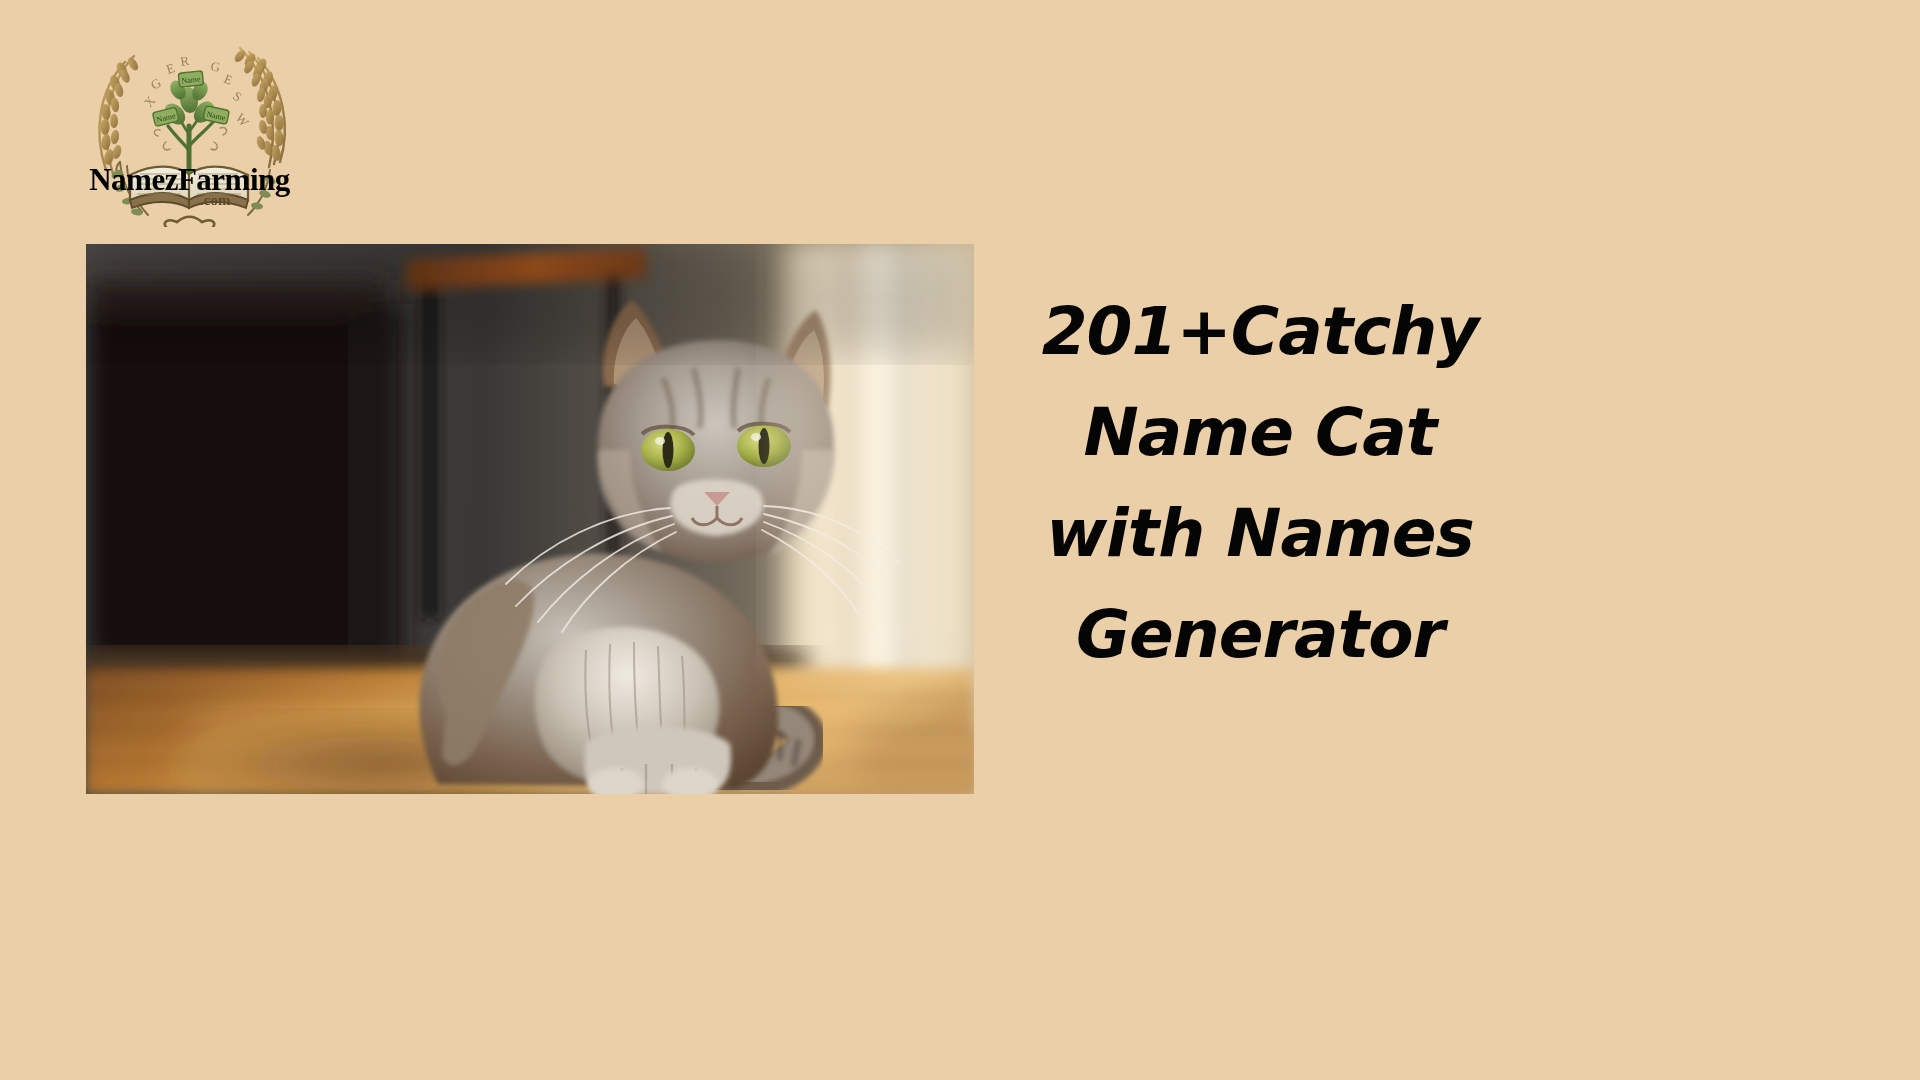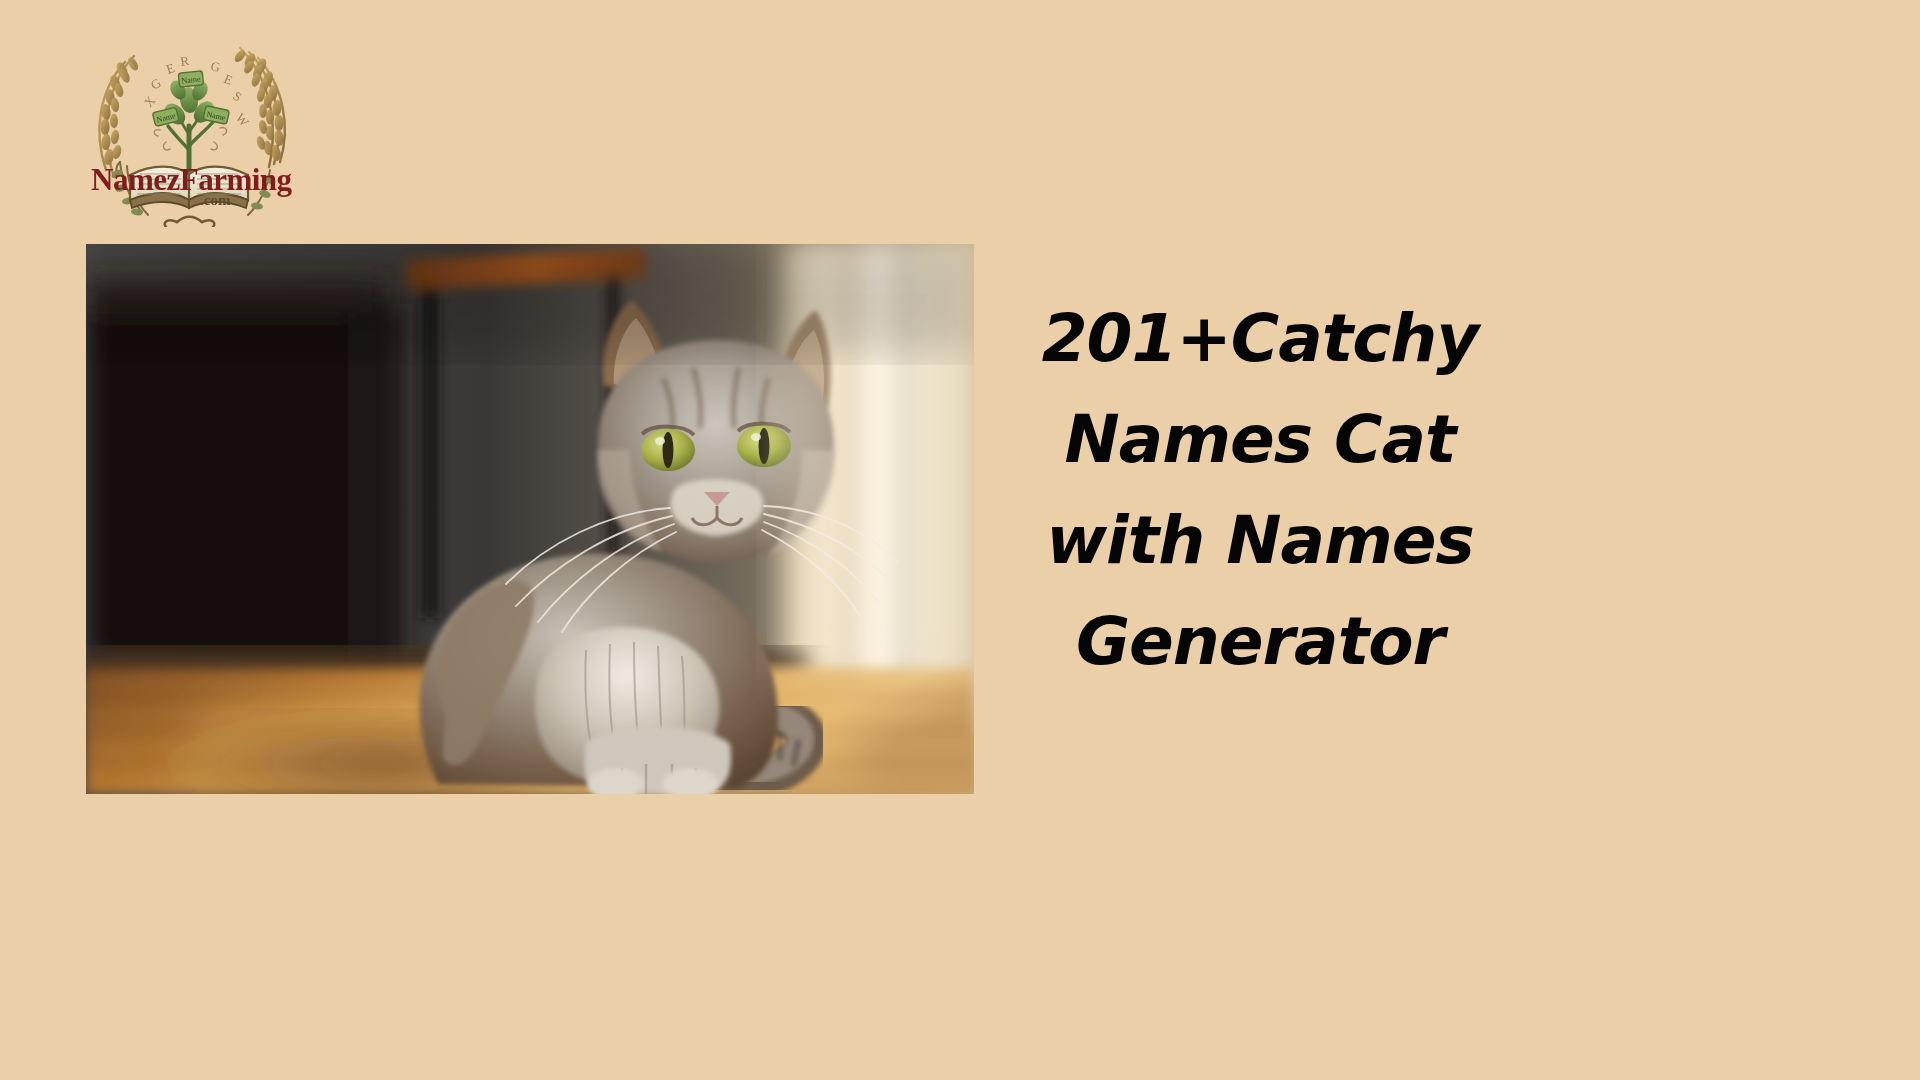--- a/index.html
+++ b/index.html
@@ -26,28 +26,28 @@
     top: 22px;
     width: 215px;
     height: 205px;
   }
   #logo svg { display: block; width: 100%; height: 100%; }
   .logo-wordmark {
     position: absolute;
     left: 0;
     top: 142px;
     width: 215px;
+    text-align: center;
     font-family: "Liberation Serif", serif;
     font-size: 31px;
     font-weight: 700;
-    color: #7f1d1d;
+    color: #000000;
     letter-spacing: -0.5px;
     line-height: 1;
     white-space: nowrap;
-    margin-left: 9px;
   }
   .logo-dotcom {
     position: absolute;
     left: 118px;
     top: 171px;
     width: 100px;
     text-align: left;
     font-family: "Liberation Serif", serif;
     font-size: 15px;
     font-weight: 700;
@@ -64,21 +64,21 @@
     height: 550px;
     overflow: hidden;
     background: #2b2522;
   }
   #photo svg { display:block; width: 100%; height: 100%; }
 
   
   #title-block {
     position: absolute;
     left: 1000px;
-    top: 288px;
+    top: 281px;
     width: 520px;
     text-align: center;
     font-family: "DejaVu Sans", sans-serif;
     font-weight: 700;
     font-style: italic;
     font-size: 66px;
     line-height: 101px;
     color: #050505;
     letter-spacing: -1px;
   }
@@ -470,18 +470,18 @@
         <rect x="690" y="0" width="200" height="430" fill="#fff4dd"></rect>
       </g>
       <g opacity="0.16" filter="url(#soft20)">
         <rect x="0" y="0" width="888" height="110" fill="#000000"></rect>
       </g>
     </svg>
   </div>
 
   <div id="title-block">
     <span class="title-line">201+Catchy</span>
-    <span class="title-line">Names Cat</span>
+    <span class="title-line">Name Cat</span>
     <span class="title-line">with Names</span>
     <span class="title-line">Generator</span>
   </div>
 
 </div>
 
 </body></html>

